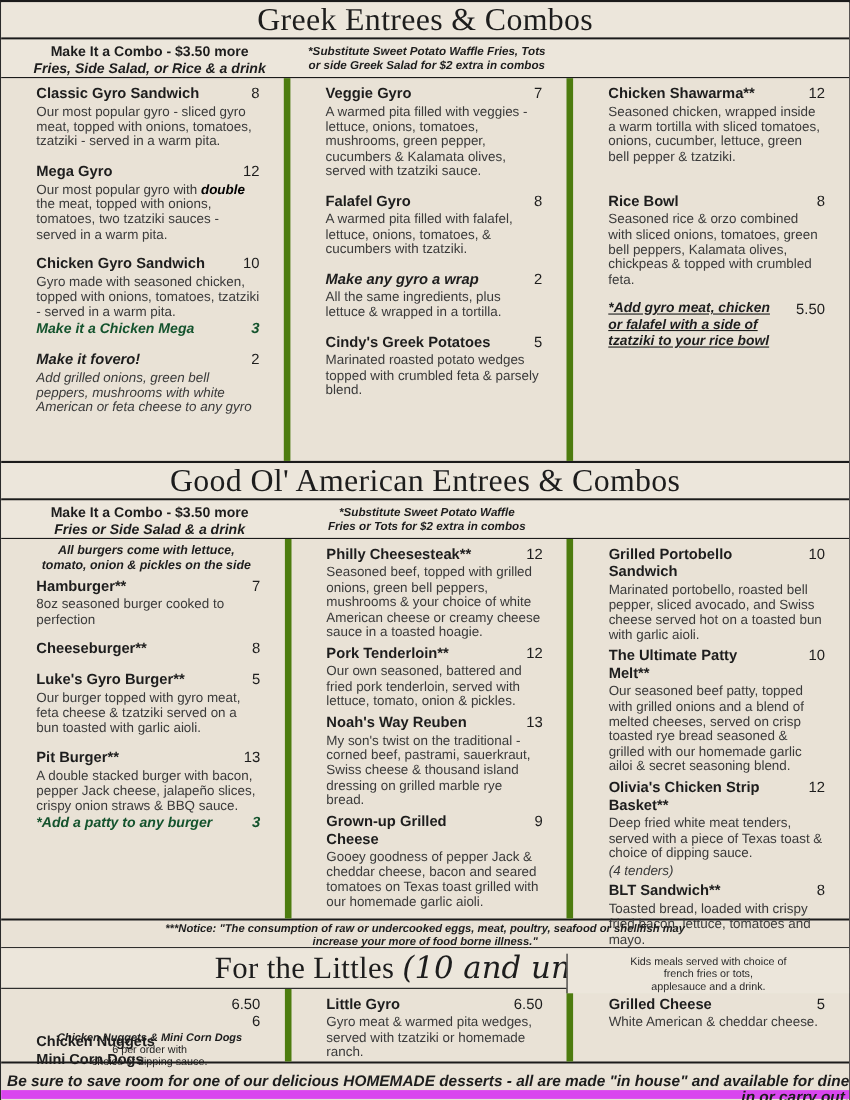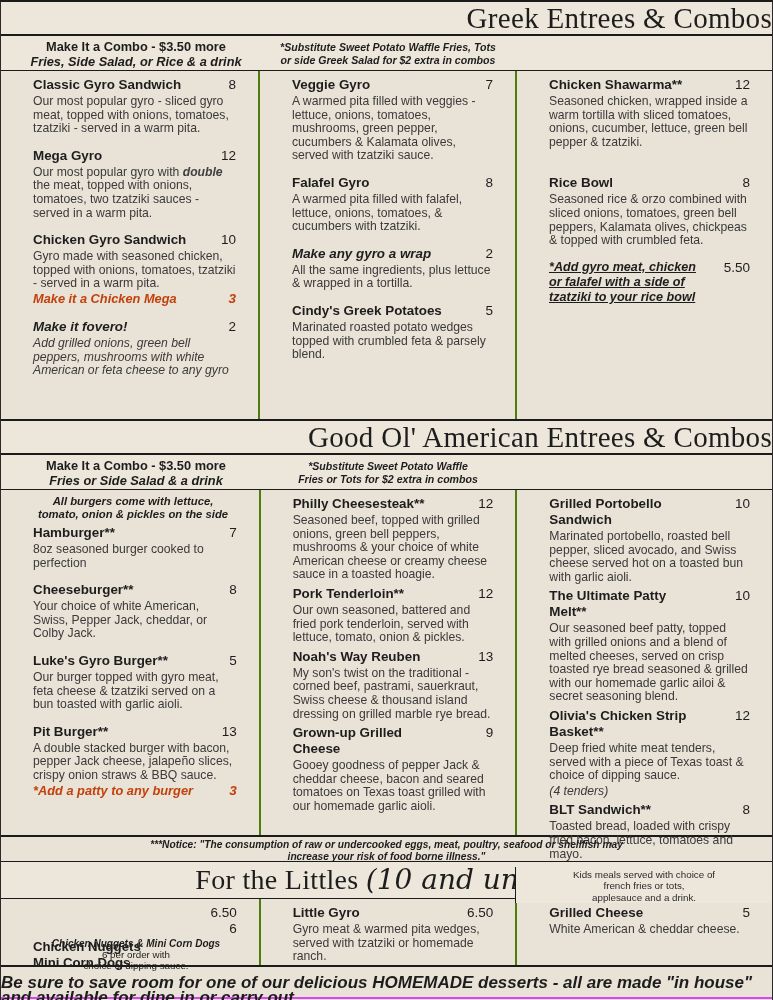--- a/index.html
+++ b/index.html
@@ -4,48 +4,48 @@
 <style>
   * { margin:0; padding:0; box-sizing:border-box; }
   html,body { background:#d8d2c6; }
   .page {
     width:773px; height:1000px; margin:0 auto; position:relative;
     background:#e9e2d6; color:#1d1d1d;
     font-family:"Liberation Sans", sans-serif;
     border-left:1px solid #2a2a2a; border-right:1px solid #2a2a2a;
     border-top:2px solid #1b1b1b; overflow:hidden;
   }
-  .band { background:#ece6db; text-align:right; }
+  .band { background:#ece6db; text-align:center; }
   .sec-title {
     height:34px; border-bottom:2px solid #1b1b1b;
     font-family:"Liberation Serif", serif; font-weight:400;
     font-size:29px; line-height:33px; letter-spacing:.3px;
   }
   .subheader { height:35px; border-bottom:1px solid #1b1b1b; position:relative; background:#ece6db; }
   .combo-note { position:absolute; left:0; top:3px; width:270px; text-align:center; }
   .combo-note .l1 { font-weight:bold; font-size:12.8px; line-height:15px; }
   .combo-note .l2 { font-weight:bold; font-style:italic; font-size:12.8px; line-height:15px; }
   .sub-note { position:absolute; left:258px; top:5px; width:258px; text-align:center;
               font-weight:bold; font-style:italic; font-size:10.6px; line-height:13px; }
   .grid { display:flex; border-bottom:2px solid #1b1b1b; background:#e9e2d6; }
   .g-greek { height:350px; }
   .g-american { height:347px; }
   .col { width:257.67px; padding:6px 22px 0 32px; }
-  .col + .col { border-left:2px solid #4d7c0f; }
+  .col + .col { border-left:6px solid #4d7c0f; }
   .item { margin-bottom:12px; }
   .col-tight .item { margin-bottom:4px; }
   .ihead { display:flex; justify-content:space-between; align-items:flex-start;gap:28px; }
   .iname { font-weight:bold; font-size:13.4px; line-height:16px; }
   .iname.it { font-style:italic; }
   .iprice { font-size:13.5px; line-height:16px; padding-left:6px; white-space:nowrap; }
   .idesc { font-size:12.2px; line-height:13.6px; color:#3a3a3a; margin-top:2px; }
   .idesc.it { font-style:italic; }
-  .idesc b { font-weight:bold; font-style:italic; color:#404040; }
+  .idesc b { font-weight:bold; font-style:italic; color:#000000; }
   .isub { display:flex; justify-content:space-between; font-weight:bold; font-style:italic;
-          font-size:12.8px; line-height:16px; color:#c2410c; }
+          font-size:12.8px; line-height:16px; color:#14532d; }
   .inote-block { display:flex; justify-content:space-between; margin-top:12px; }
   .inote { font-weight:bold; font-style:italic; font-size:12.6px; line-height:15px; width:160px;text-decoration:underline; }
   .mt-lg { margin-top:26px; }
   .mt-sm { margin-top:6px; }
   .burger-note { text-align:center; font-weight:bold; font-style:italic; font-size:11.3px;
                  line-height:13px; margin:-1px 0 4px -6px; width:212px; }
   .notice { height:25px; border-bottom:1px solid #1b1b1b; text-align:center;
             font-weight:bold; font-style:italic; font-size:10.2px; line-height:11.5px;
             padding-top:2px; background:#e9e2d6; }
   .littles-head { height:37px; border-bottom:1px solid #1b1b1b; position:relative; background:#ece6db; }
@@ -54,22 +54,22 @@
   .littles-title .script { font-style:italic; font-family:"DejaVu Serif", serif; letter-spacing:0; }
   .kids-note { position:absolute; right:0; top:5px; width:257px; height:100%;
                border-left:1px solid #1b1b1b; text-align:center; font-size:9.8px;
                line-height:11.3px; padding-top:2px; color:#2b2b2b; background:#ece6db; }
   .g-littles { height:68px; }
   .g-littles .col { padding-top:6px; }
   .krow { display:flex; justify-content:space-between; height:16px; }
   .kname { font-weight:bold; font-size:13.2px; line-height:15px;margin-top:34px; }
   .knote { text-align:center; font-size:9.8px; line-height:10.8px; margin-top:2px; width:206px; }
   .knote .b { font-weight:bold; font-style:italic; font-size:10px; }
-  .footer { height:32px; border-bottom:2px solid #d946ef; text-align:left;
-            font-weight:bold; font-style:italic; font-size:17px; line-height:15px;
+  .footer { height:32px; border-bottom:8px solid #d946ef; text-align:right;
+            font-weight:bold; font-style:italic; font-size:14px; line-height:15px;
             padding-top:8px; background:#e9e2d6; }
 </style>
 </head>
 <body>
 
 <div class="page">
 
   <div class="sec-title band">Greek Entrees &amp; Combos</div>
 
   <div class="subheader">
@@ -196,21 +196,20 @@
           <span class="iname">Hamburger**</span>
           <span class="iprice">7</span>
         </div>
         <div class="idesc">8oz seasoned burger cooked to perfection</div>
       </div>
       <div class="item">
         <div class="ihead">
           <span class="iname">Cheeseburger**</span>
           <span class="iprice">8</span>
         </div>
-        <div class="idesc">Your choice of white American, Swiss, Pepper Jack, cheddar, or Colby Jack.</div>
       </div>
       <div class="item">
         <div class="ihead">
           <span class="iname">Luke's Gyro Burger**</span>
           <span class="iprice">5</span>
         </div>
         <div class="idesc">Our burger topped with gyro meat, feta cheese &amp; tzatziki served on a bun toasted with garlic aioli.</div>
       </div>
       <div class="item">
         <div class="ihead">
@@ -284,21 +283,21 @@
           <span class="iname">BLT Sandwich**</span>
           <span class="iprice">8</span>
         </div>
         <div class="idesc">Toasted bread, loaded with crispy fried bacon, lettuce, tomatoes and mayo.</div>
       </div>
     </div>
   </div>
 
   <div class="notice">
     <div>***Notice: "The consumption of raw or undercooked eggs, meat, poultry, seafood or shellfish may</div>
-    <div>increase your risk of food borne illness."</div>
+    <div>increase your more of food borne illness."</div>
   </div>
 
   <div class="littles-head">
     <div class="littles-title"><span>For the Littles </span><span class="script">(10 and under)</span></div>
     <div class="kids-note">
       <div>Kids meals served with choice of</div>
       <div>french fries or tots,</div>
       <div>applesauce and a drink.</div>
     </div>
   </div>

